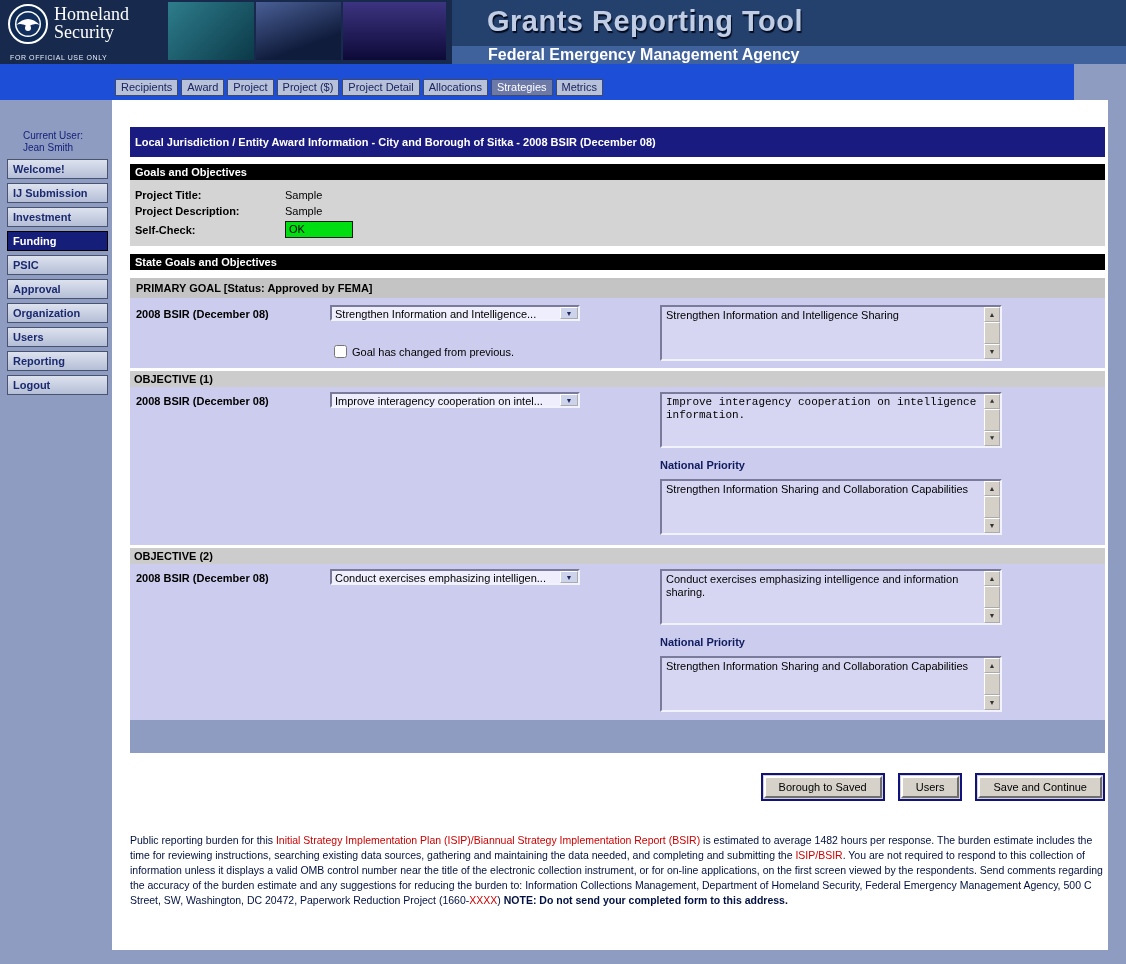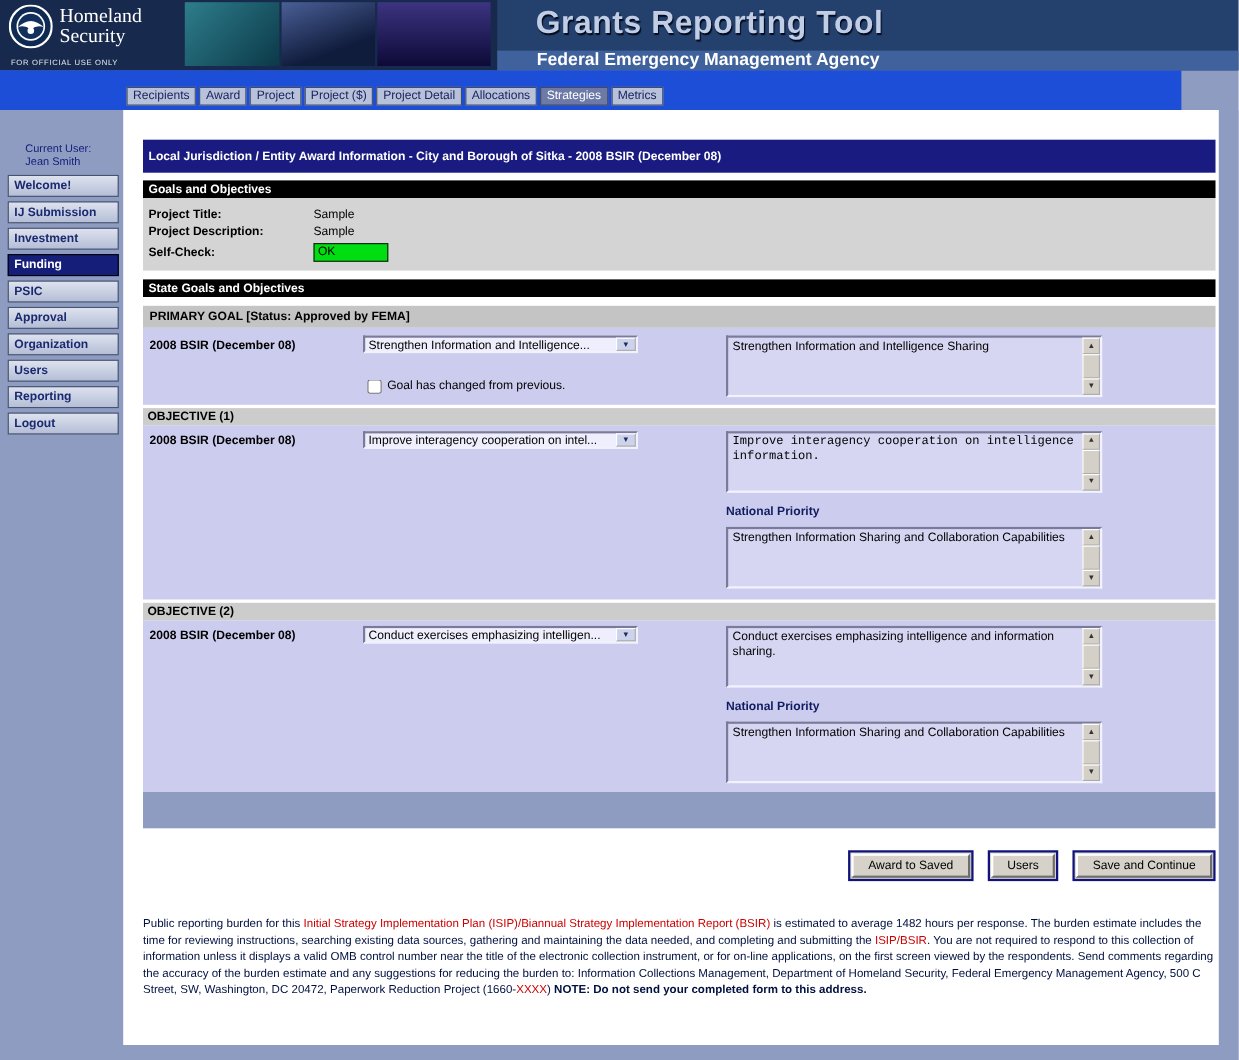--- a/index.html
+++ b/index.html
@@ -67,21 +67,21 @@
   .tarea { position:absolute; left:530px; width:342px; background:#d6d6f2; box-sizing:border-box;
            border-top:2px solid #7a7a9a; border-left:2px solid #7a7a9a; border-right:2px solid #f2f2ff; border-bottom:2px solid #f2f2ff;
            font-size:11px; color:#000; }
   .tarea .txt { position:absolute; left:4px; top:2px; right:20px; line-height:13px; }
   .sb { position:absolute; right:0; top:0; bottom:0; width:16px; background:#e4e4ea; }
   .sb .up, .sb .dn { position:absolute; left:0; width:14px; height:13px; background:#d4d0c8; border:1px outset #fff;
                      font-size:7px; text-align:center; line-height:13px; color:#333; cursor:pointer; }
   .sb .up { top:0; } .sb .dn { bottom:0; }
   .sb .thumb { position:absolute; left:0; top:15px; bottom:15px; width:14px; background:#d4d0c8; border:1px outset #fff; cursor:pointer; }
 
-  .chkrow { position:absolute; left:204px; top:47px; display:flex; font-size:11px; color:#000; }
+  .chkrow { position:absolute; left:204px; top:47px; display:flex; align-items:center; font-size:11px; color:#000; }
   .chkrow input { width:13px; height:13px; margin:0 5px 0 0; }
 
   .bluestrip { height:33px; background:#8e9cc1; }
 
   .btnrow { margin-top:20px; display:flex; justify-content:flex-end; gap:13px; }
   .bframe { border:2px solid #10137e; background:#d6d2ca; padding:1px; }
   .btn { background:#d6d2ca; border-top:2px solid #fff; border-left:2px solid #fff;
          border-right:2px solid #6e6e6e; border-bottom:2px solid #6e6e6e;
          font-size:11px; font-family:"Liberation Sans",sans-serif; color:#000; padding:3px 13px; cursor:pointer; white-space:nowrap; }
 
@@ -251,21 +251,21 @@
             <div class="thumb"></div>
             <div class="dn">▼</div>
           </div>
         </div>
       </div>
 
       <div class="bluestrip"></div>
 
       <div class="btnrow">
         <span class="bframe">
-          <button class="btn">Award to Saved</button>
+          <button class="btn">Borough to Saved</button>
         </span>
         <span class="bframe">
           <button class="btn">Users</button>
         </span>
         <span class="bframe">
           <button class="btn">Save and Continue</button>
         </span>
       </div>
 
       <p class="burden"><span>Public reporting burden for this </span><span class="red">Initial Strategy Implementation Plan (ISIP)/Biannual Strategy Implementation Report (BSIR)</span><span> is estimated to average 1482 hours per response. The burden estimate includes the time for reviewing instructions, searching existing data sources, gathering and maintaining the data needed, and completing and submitting the </span><span class="red">ISIP/BSIR</span><span>. You are not required to respond to this collection of information unless it displays a valid OMB control number near the title of the electronic collection instrument, or for on-line applications, on the first screen viewed by the respondents. Send comments regarding the accuracy of the burden estimate and any suggestions for reducing the burden to: Information Collections Management, Department of Homeland Security, Federal Emergency Management Agency, 500 C Street, SW, Washington, DC 20472, Paperwork Reduction Project (1660-</span><span class="red">XXXX</span><span>) </span><span class="note">NOTE: Do not send your completed form to this address.</span></p>

